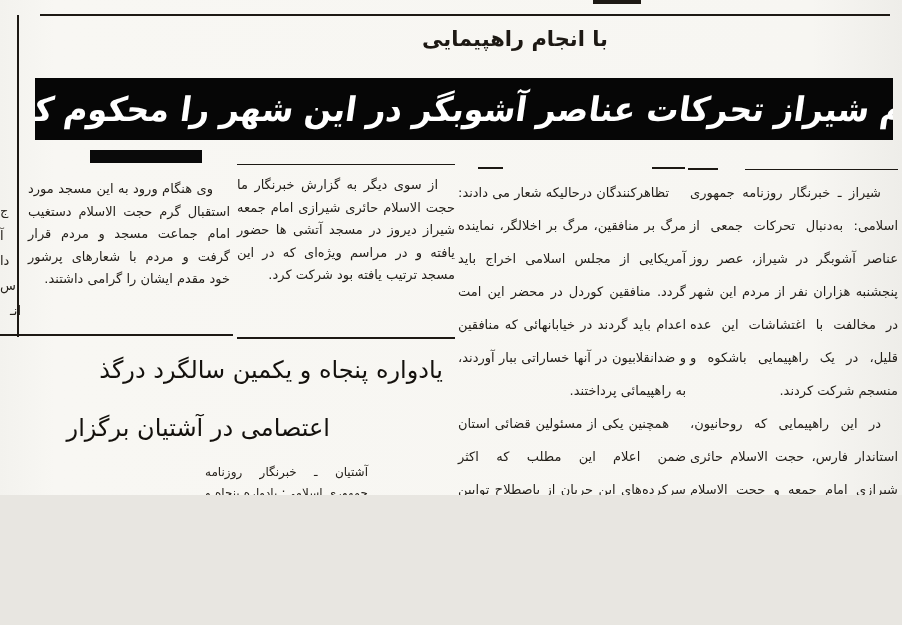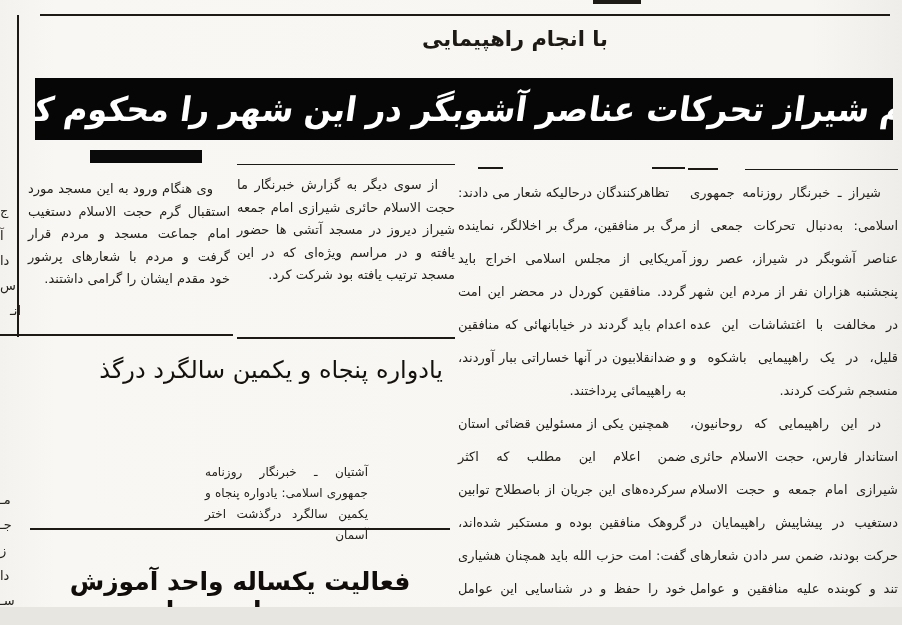--- a/index.html
+++ b/index.html
@@ -1,17 +1,17 @@
 <!DOCTYPE html>
 <html lang="fa"><head>
 <meta charset="utf-8">
 <style>
   html,body{margin:0;padding:0;background:#e8e6e1;}
   .page{
-    position:relative;width:902px;height:607px;overflow:hidden;
+    position:relative;width:902px;height:495px;overflow:hidden;
     background:linear-gradient(90deg,#f3f2ee 0%,#f8f7f3 6%,#f7f6f2 90%,#eeede9 100%);
     font-family:"DejaVu Sans",sans-serif;color:#1d1914;
   }
   .rule{position:absolute;background:#1d1914;}
   .rule.faint{background:#9a968e;}
   .kicker{
     position:absolute;left:150px;top:27px;width:730px;text-align:center;
     direction:rtl;font-size:21px;font-weight:bold;letter-spacing:0;
   }
   .banner{
@@ -87,20 +87,21 @@
   <div class="frag" style="left:0;top:203px;">ج</div>
   <div class="frag" style="left:0;top:228px;">آ</div>
   <div class="frag" style="left:0;top:253px;">دا</div>
   <div class="frag" style="left:0;top:278px;">اس</div>
   <div class="frag" style="left:0;top:303px;padding-left:10px;">انـ</div>
 
   <div class="rule" style="left:0;top:334px;width:233px;height:2px;"></div>
   <div class="rule" style="left:237px;top:337px;width:218px;height:2px;"></div>
 
   <div class="hl-light" style="left:0;top:356px;width:443px;">یادواره پنجاه و یکمین سالگرد درگذ</div>
+  <div class="hl-light" style="left:0;top:414px;width:330px;">اعتصامی در آشتیان برگزار</div>
 
   <div class="small-col" style="left:205px;top:462px;width:163px;">
     <span>آشتیان ـ خبرنگار روزنامه جمهوری اسلامی: یادواره پنجاه و یکمین سالگرد درگذشت اختر آسمان</span>
   </div>
 
   <div class="rule" style="left:30px;top:528px;width:420px;height:2px;"></div>
 
   <div class="hl-bold" style="left:30px;top:567px;width:420px;">فعالیت یکساله واحد آموزش روستایی جهاد</div>
   <div class="rule faint" style="left:170px;top:621px;width:115px;height:2px;"></div>
 

